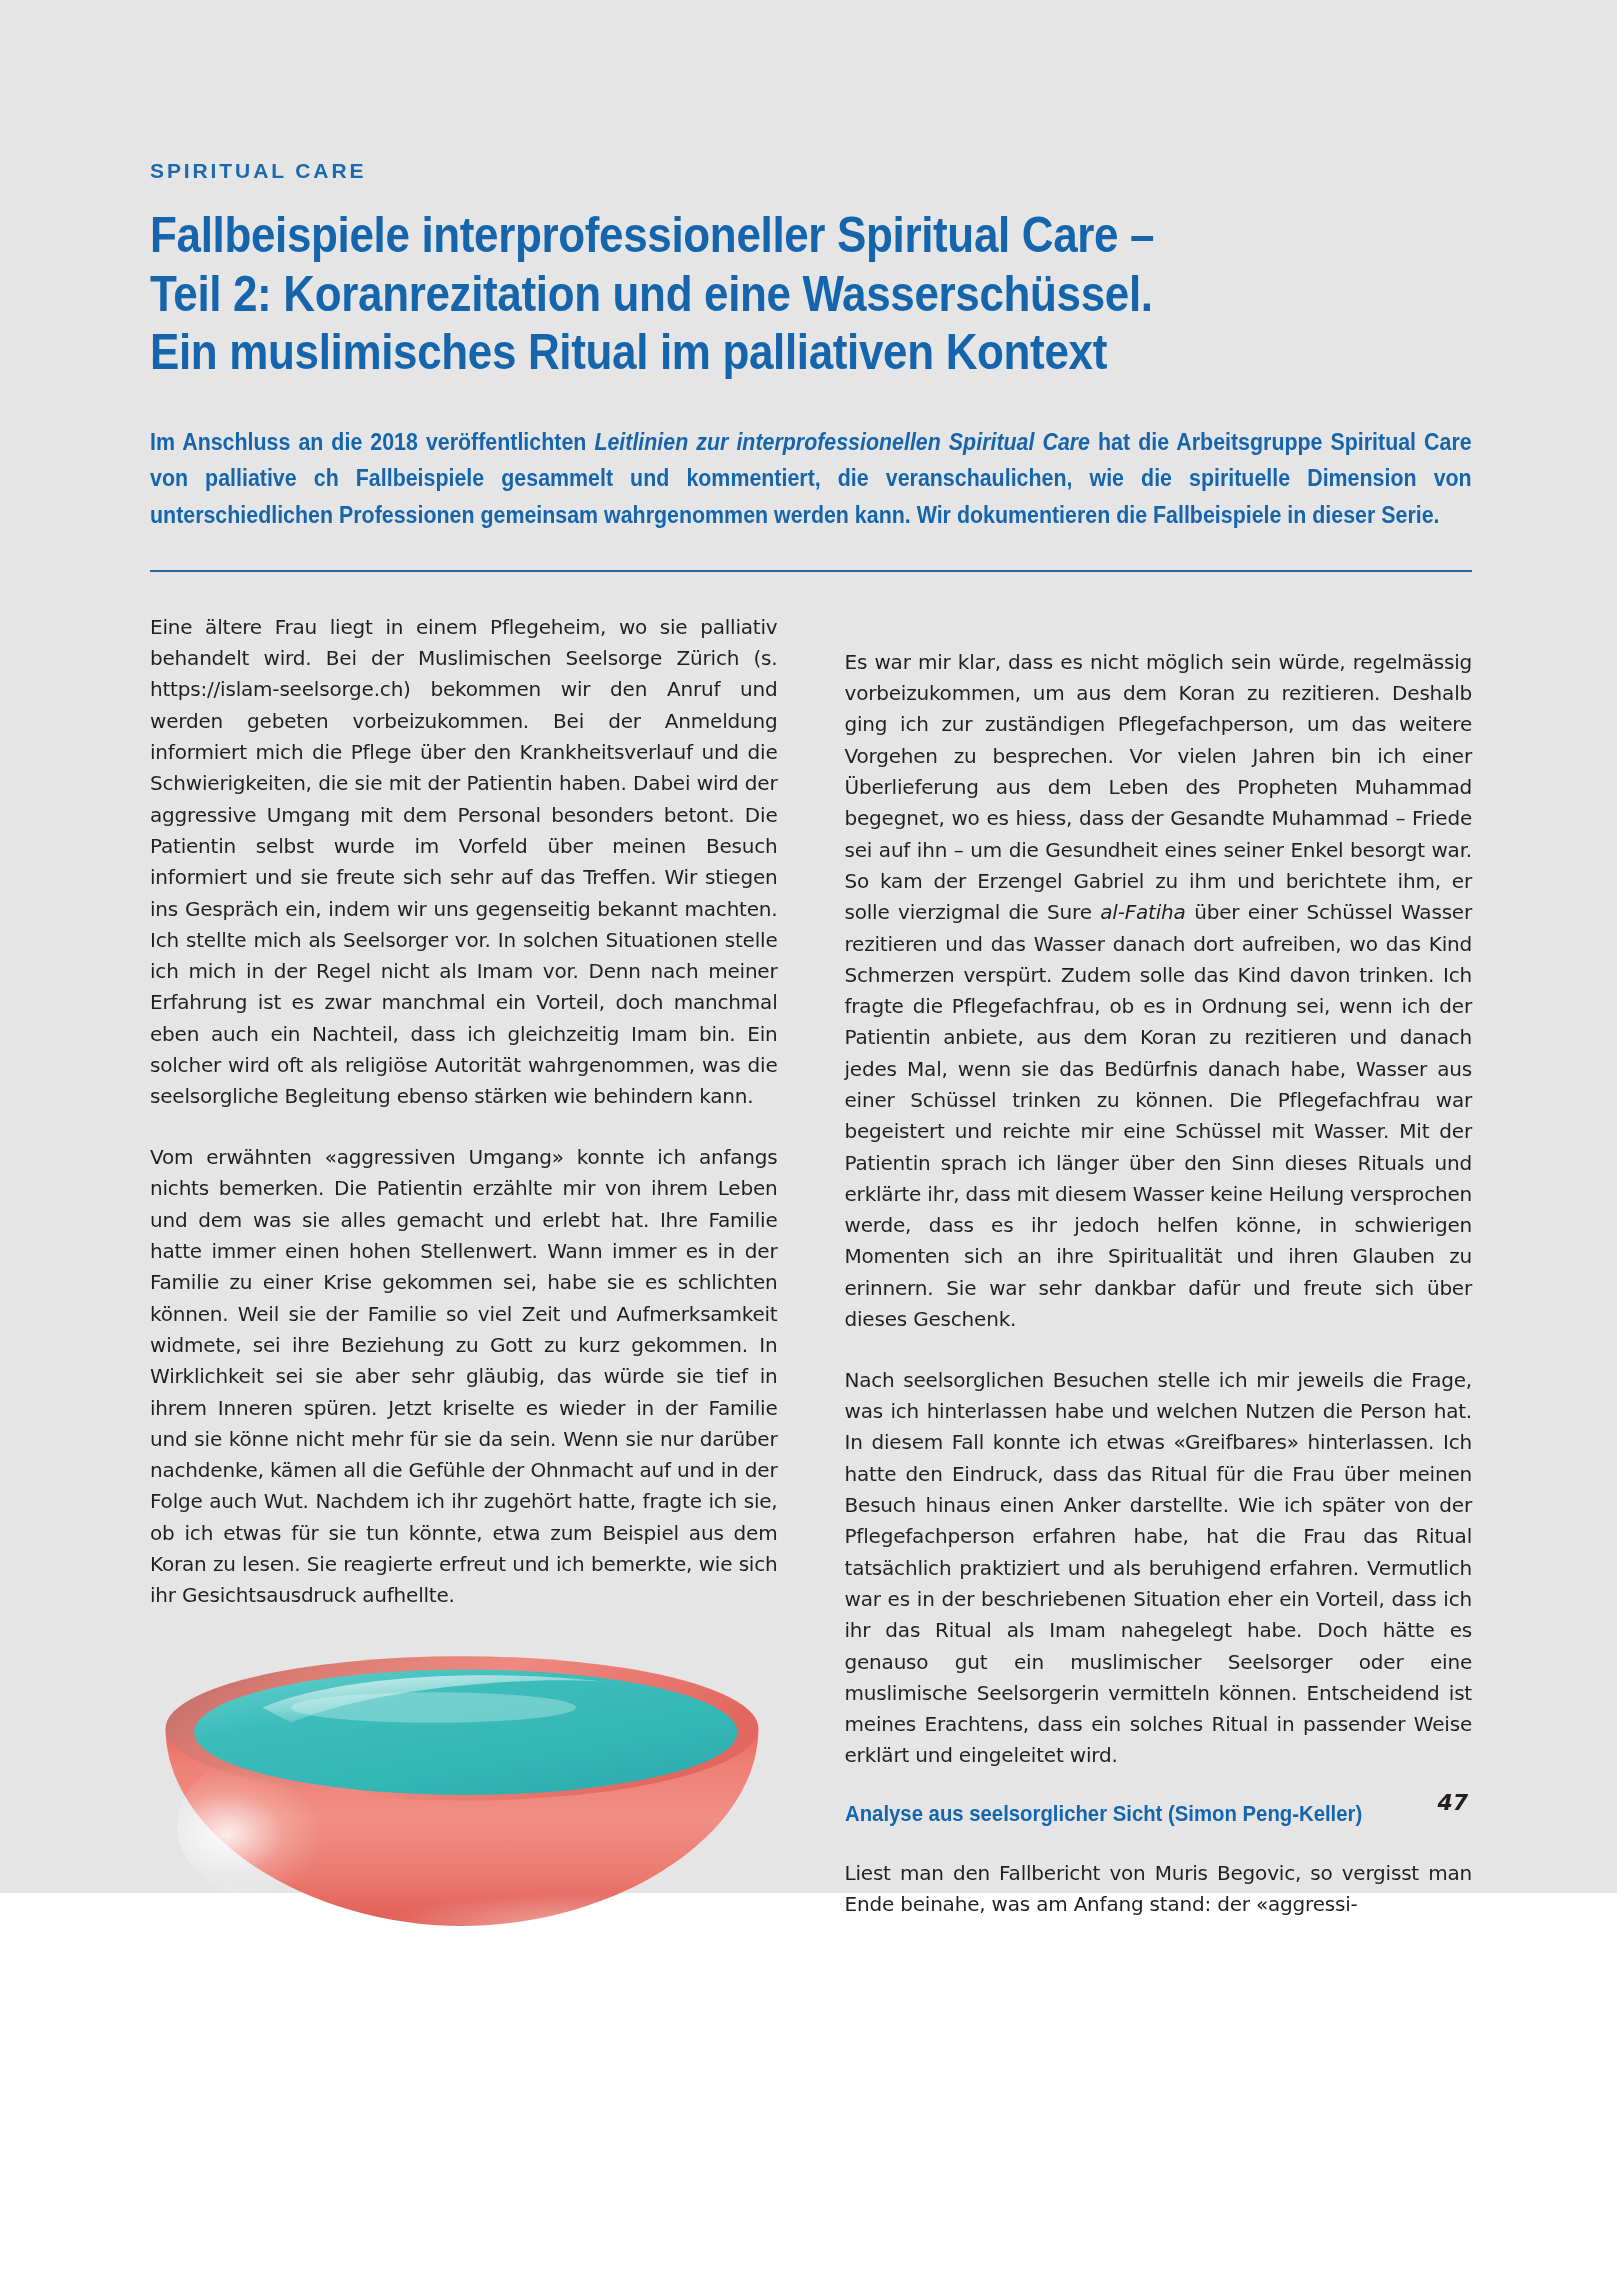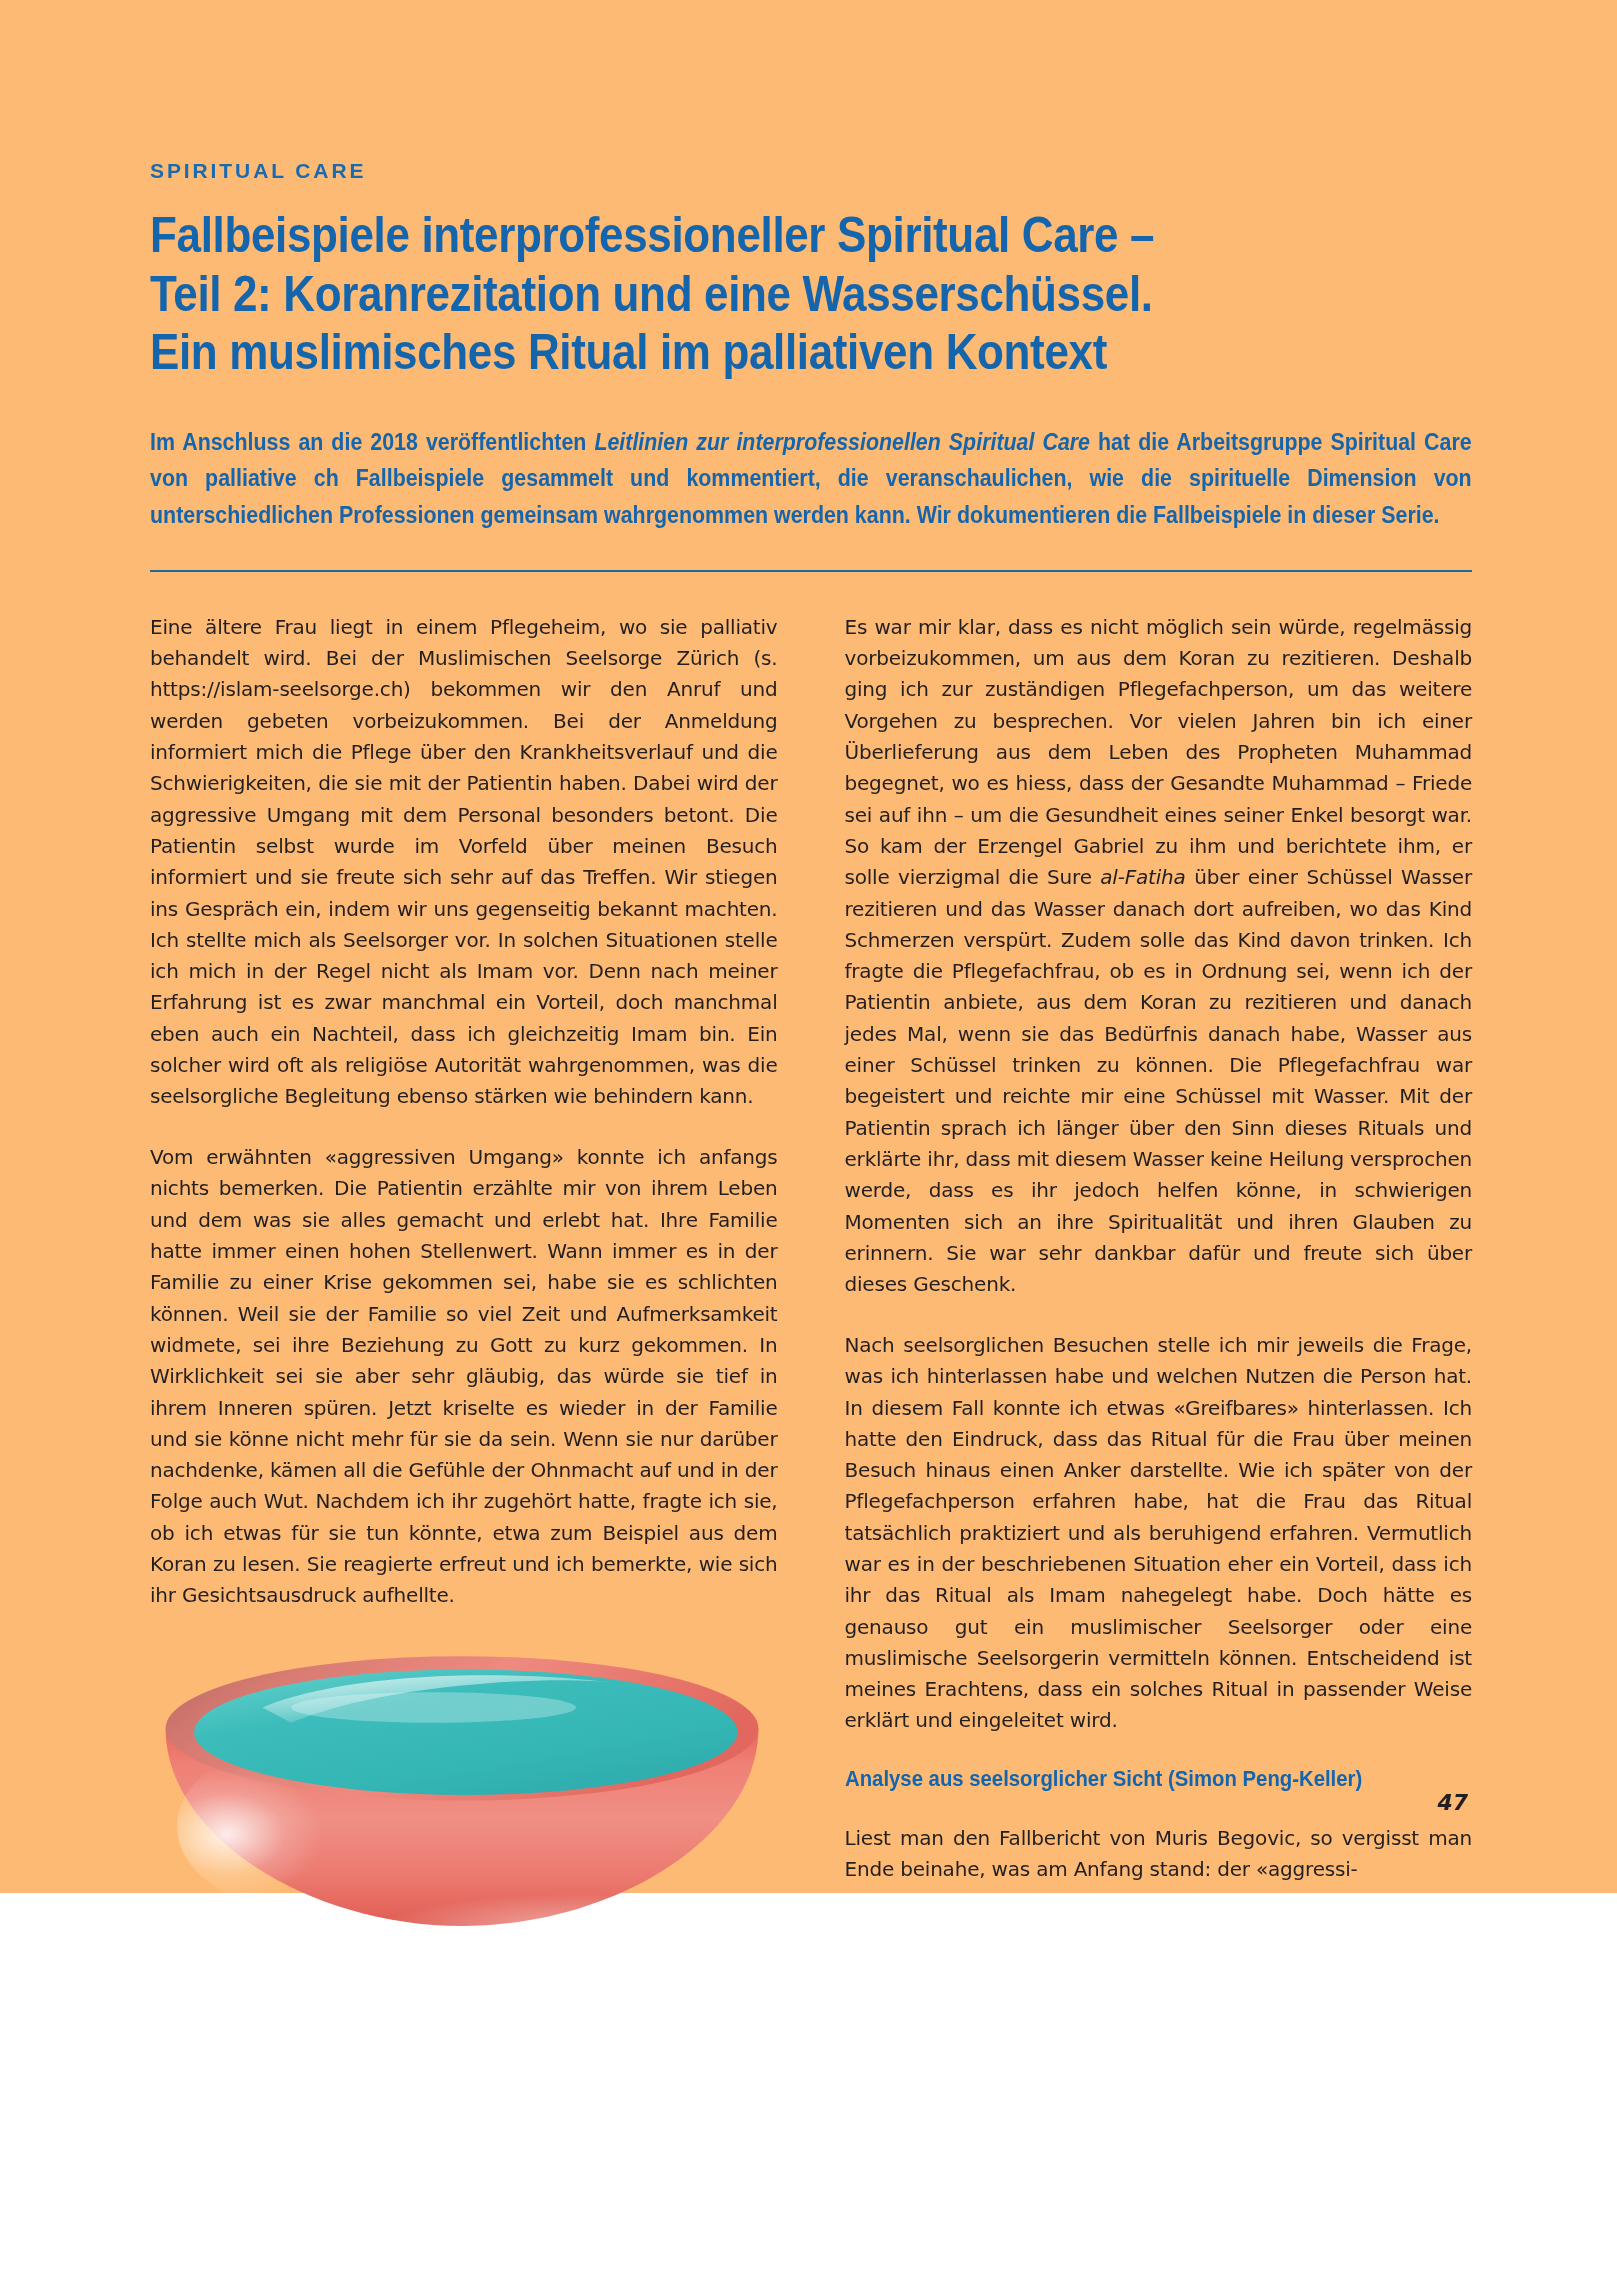--- a/index.html
+++ b/index.html
@@ -13,21 +13,21 @@
     position: relative;
     font-family: "Liberation Sans", sans-serif;
     overflow: hidden;
   }
 
   .page {
     position: absolute;
     left: 0; top: 0;
     width: 1618px;
     height: 1893px;
-    background: #fdba74;
+    background: #e5e5e5;
   }
 
   .content {
     position: absolute;
     left: 150px;
     top: 160px;
     width: 1322px;
   }
 
   
@@ -77,20 +77,21 @@
     border-top: 2.9px solid #1f6a99;
     margin: 36px 0 0 0;
     width: 100%;
   }
 
   
   .columns {
     margin-top: 40px;
     display: flex;
     gap: 67px;
+    align-items: center;
   }
   .col {
     width: 628px;
     position: relative;
   }
 
   p.body {
     color: #231f20;
     font-family: "DejaVu Sans", sans-serif;
     font-size: 20px;

